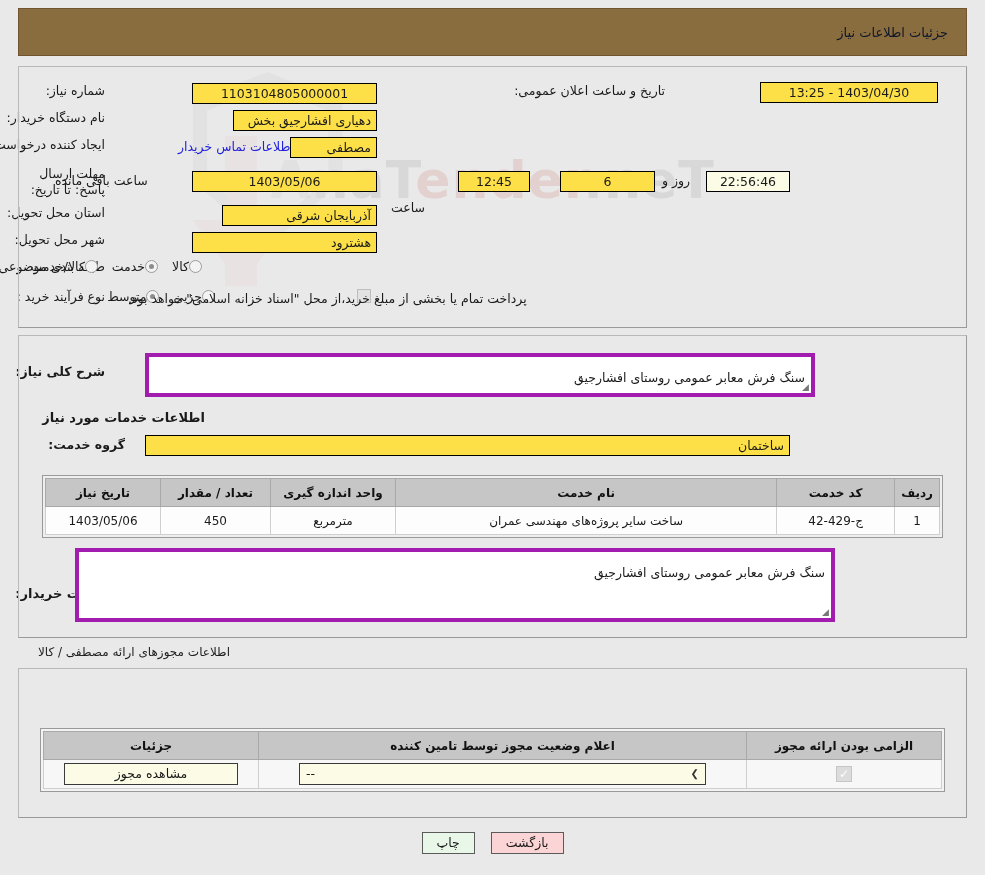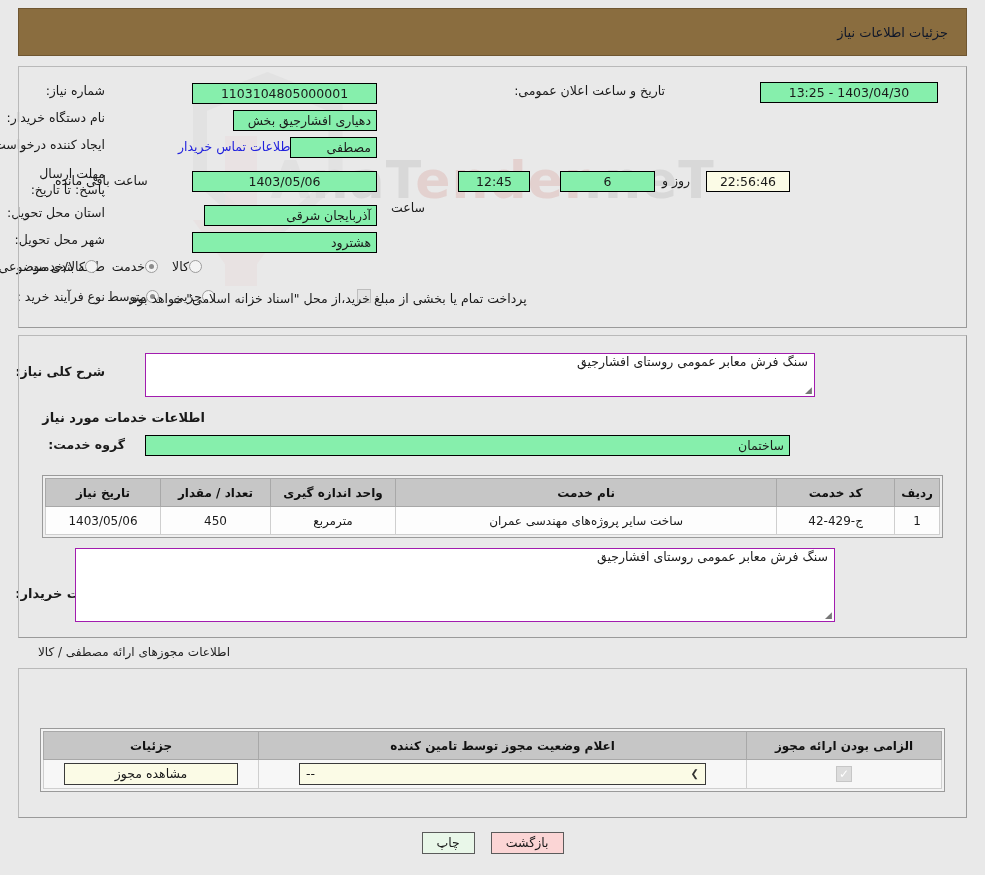--- a/index.html
+++ b/index.html
@@ -80,21 +80,21 @@
 
   .row {
     position: absolute;
     display: flex; align-items: center;
     white-space: nowrap;
   }
   .lbl { font-size: 12.5px; color: #1a1a1a; }
   .lbl.bold { font-weight: bold; }
 
   .fld {
-    background: #86efac;
+    background: #fde047;
     border: 1px solid #000000;
     height: 21px;
     line-height: 19px;
     font-size: 12.5px;
     padding: 0 5px;
     color: #1a1a1a;
     overflow: hidden;
     text-overflow: clip;
   }
   .fld.center { text-align: center; }
@@ -115,22 +115,22 @@
   }
   .rlabel { font-size: 12.5px; margin-left: 14px; }
 
   .chk-sq {
     width: 14px; height: 14px; border: 1px solid #bdbdbd;
     background: #e2e2e2; display: inline-block;
   }
 
   
   .ta {
-    background: #ffffff; border: 1px solid #a21caf;
-    font-size: 12.5px; padding: 0 6px; position: relative;
+    background: #ffffff; border: 4px solid #a21caf;
+    font-size: 12.5px; padding: 13px 6px; position: relative;
     color: #1a1a1a; line-height: 16px;
   }
   .ta .grip {
     position: absolute; bottom: 1px; right: 2px;
     width: 9px; height: 9px; color: #777; font-size: 9px; line-height: 9px;
   }
 
   
   table.grid {
     border-collapse: collapse; width: 100%;
@@ -225,21 +225,21 @@
     <span class="lbl">روز و</span>
   </div>
   <div class="fld center yellow" style="position:absolute; top:171px; right:195px; width:84px; z-index:2;">22:56:46</div>
   <div class="row" style="top:173px; left:55px;">
     <span class="lbl">ساعت باقی مانده</span>
   </div>
 
   <div class="row" style="top:205px; right:880px;">
     <span class="lbl">استان محل تحویل:</span>
   </div>
-  <div class="fld right" style="position:absolute; top:205px; right:608px; width:173px; z-index:2;">آذربایجان شرقی</div>
+  <div class="fld right" style="position:absolute; top:205px; right:608px; width:155px; z-index:2;">آذربایجان شرقی</div>
 
   <div class="row" style="top:232px; right:880px;">
     <span class="lbl">شهر محل تحویل:</span>
   </div>
   <div class="fld right" style="position:absolute; top:232px; right:608px; width:185px; z-index:2;">هشترود</div>
 
   <div class="row" style="top:259px; right:880px;">
     <span class="lbl">طبقه بندی موضوعی:</span>
   </div>
   <div class="row" style="top:259px; right:783px;">

